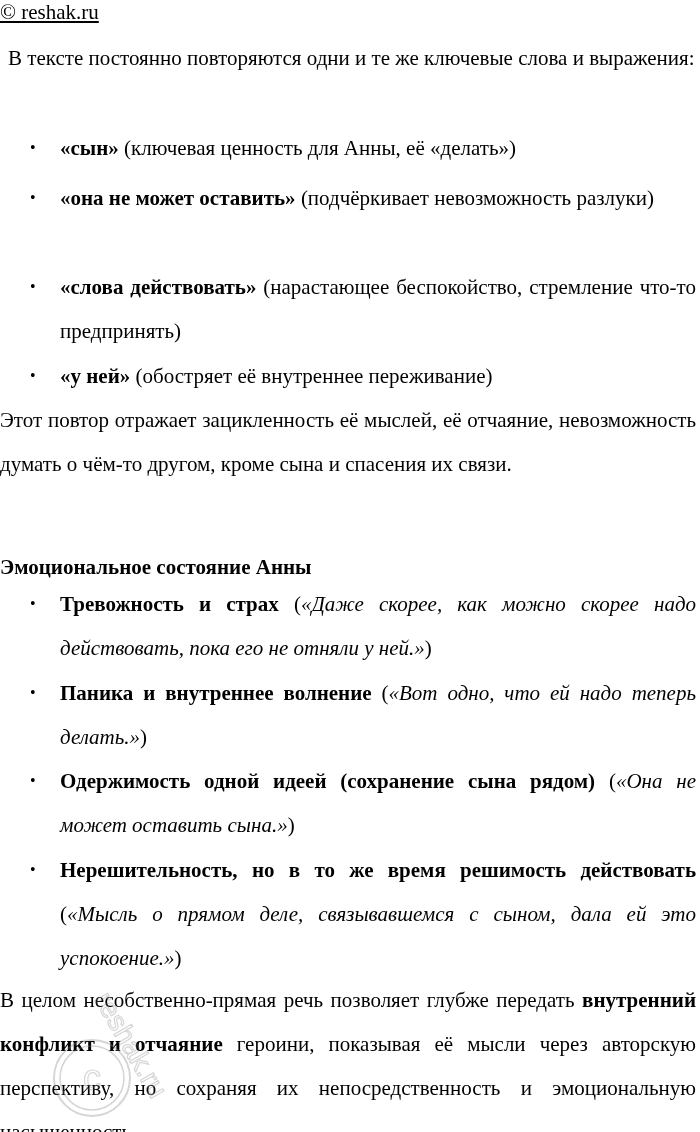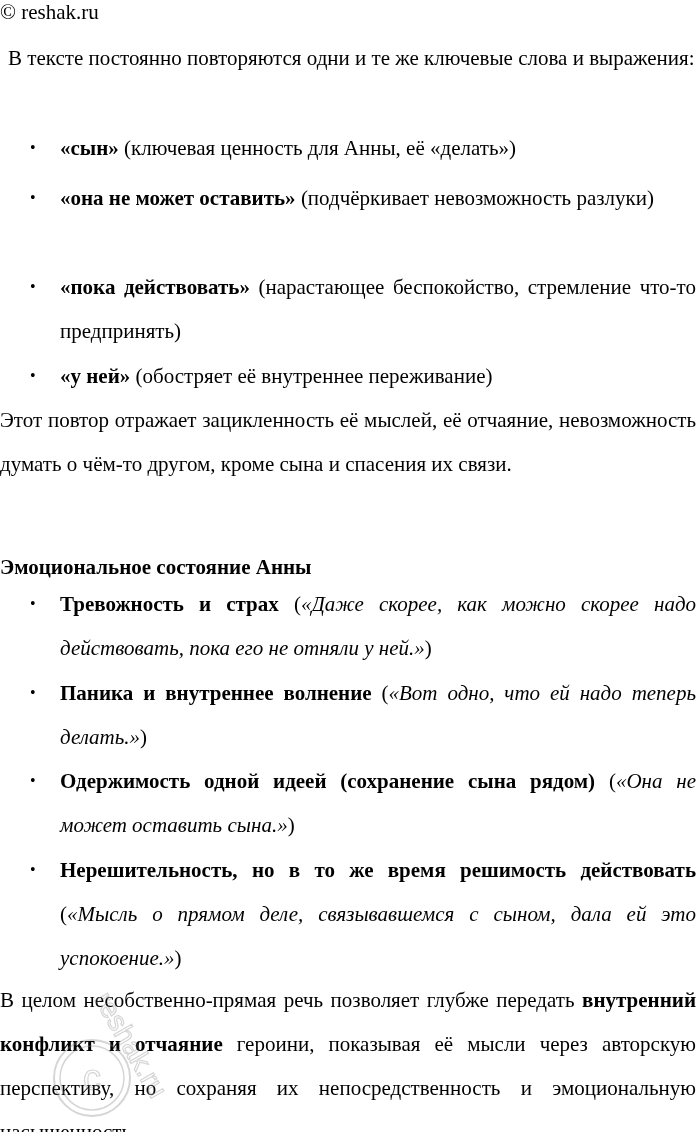--- a/index.html
+++ b/index.html
@@ -7,21 +7,21 @@
     width: 700px; height: 1132px; overflow: hidden; position: relative;
     font-family: "Liberation Serif", "DejaVu Serif", serif;
     color: #000; font-size: 21px;
   }
   .page { position: absolute; left: 0; top: 0; width: 700px; }
   .header {
     position: absolute; left: 0; top: 0; width: 696px; height: 26px;
     display: flex; justify-content: space-between; align-items: flex-start;
   }
   .title { font-weight: bold; line-height: 24px; }
-  .copyright { line-height: 24px; }
+  .copyright { line-height: 24px; text-decoration: underline; }
   .para {
     position: absolute; left: 0; width: 696px;
     text-align: justify; line-height: 44px;
   }
   .bullet-row { position: absolute; left: 0; width: 696px; }
   .bullet {
     position: absolute; left: 30px; top: 0; font-size: 16px; line-height: 44px;
   }
   .bullet-text {
     position: absolute; left: 60px; width: 636px; text-align: justify; line-height: 44px;
@@ -50,21 +50,21 @@
     <div class="bullet-text"><b>«сын»</b><span> (ключевая ценность для Анны, её «делать»)</span></div>
   </div>
 
   <div class="bullet-row" style="top:176px;">
     <span class="bullet">•</span>
     <div class="bullet-text"><b>«она не может оставить»</b><span> (подчёркивает невозможность разлуки)</span></div>
   </div>
 
   <div class="bullet-row" style="top:265px;">
     <span class="bullet">•</span>
-    <div class="bullet-text"><b>«пока действовать»</b><span> (нарастающее беспокойство, стремление что-то предпринять)</span></div>
+    <div class="bullet-text"><b>«слова действовать»</b><span> (нарастающее беспокойство, стремление что-то предпринять)</span></div>
   </div>
 
   <div class="bullet-row" style="top:354px;">
     <span class="bullet">•</span>
     <div class="bullet-text"><b>«у ней»</b><span> (обостряет её внутреннее переживание)</span></div>
   </div>
 
   <div class="para" style="top:398px;">Этот повтор отражает зацикленность её мыслей, её отчаяние, невозможность думать о чём-то другом, кроме сына и спасения их связи.</div>
 
   <div class="h2" style="top:555px;">Эмоциональное состояние Анны</div>

